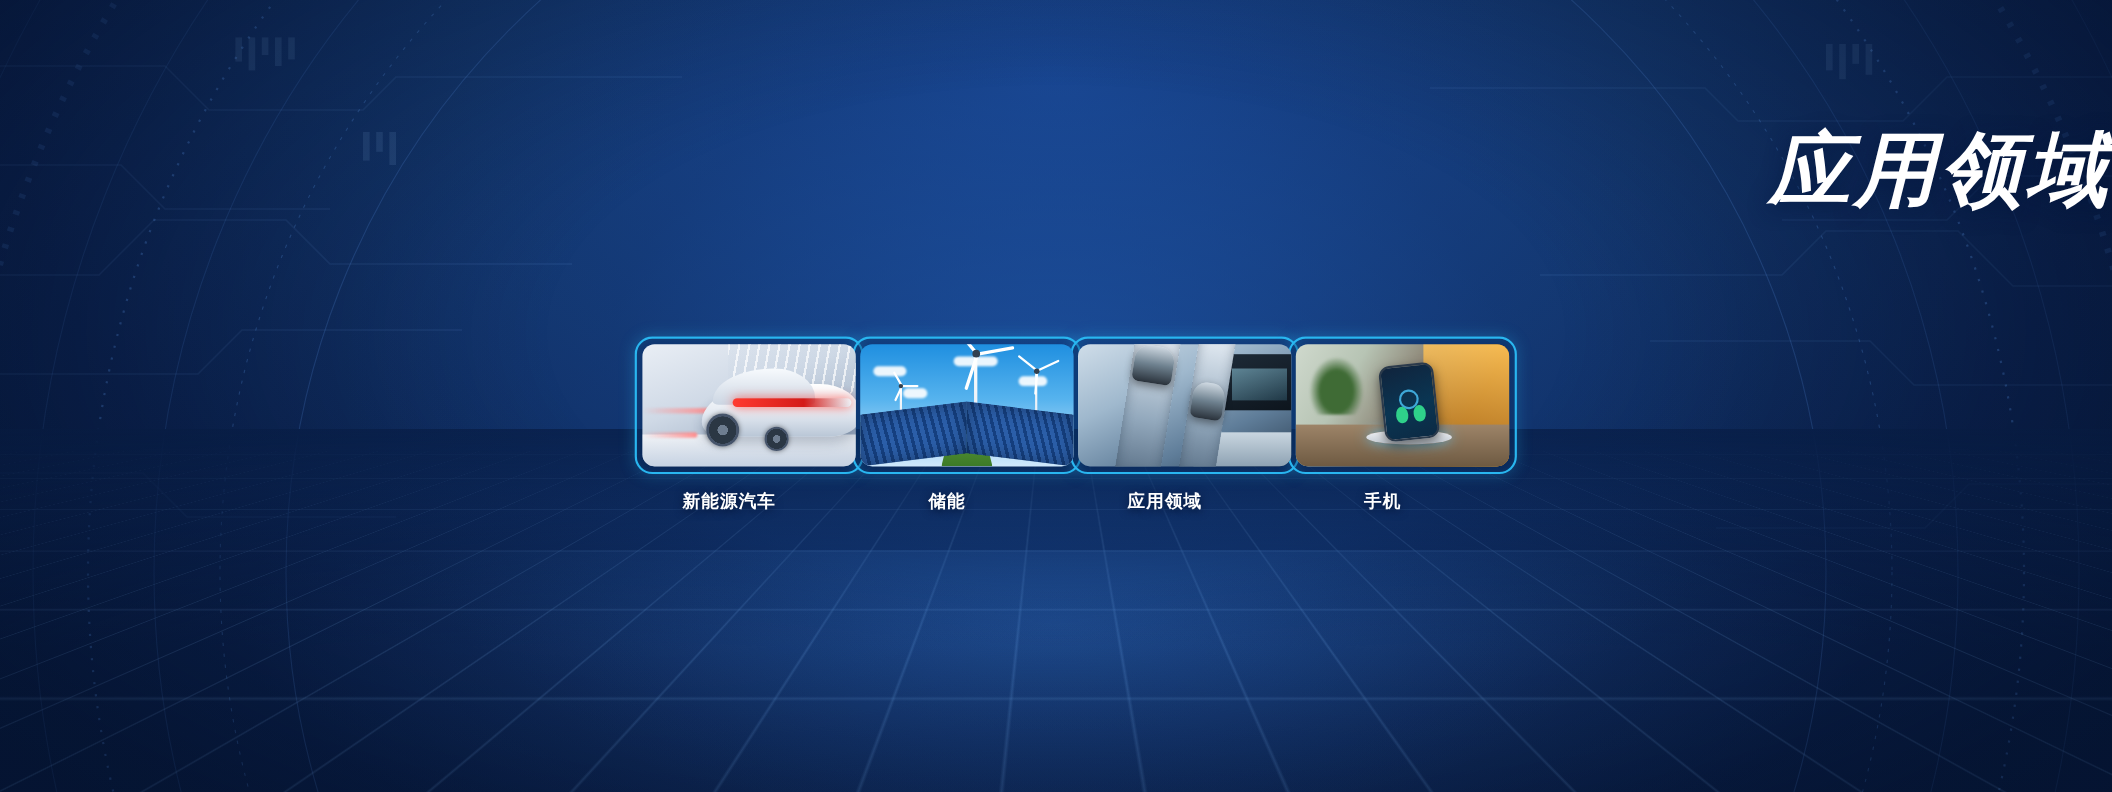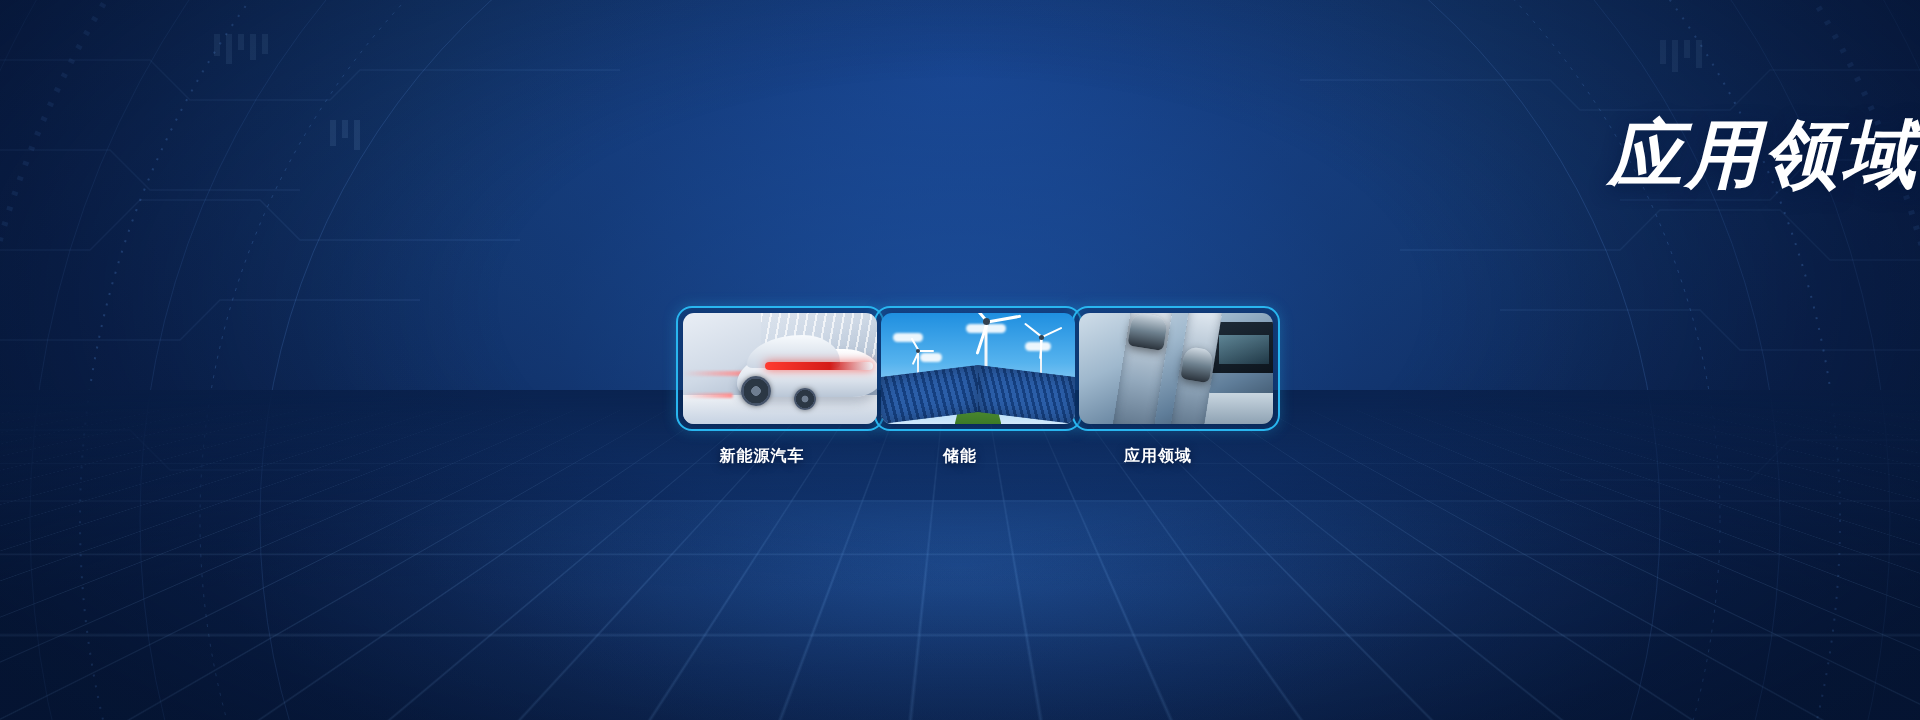--- a/index.html
+++ b/index.html
@@ -459,15 +459,34 @@
               </div>
             <div class="shaft s2">
                 <div class="cab c2"></div>
               </div>
           </div>
         </div>
       </div>
       <div class="card-label">应用领域</div>
     </div>
 
+    <div class="card">
+      <div class="card-frame">
+        <div class="card-img phone-bg">
+          <div class="ill">
+            <div class="room-warm"></div>
+            <div class="plant"></div>
+            <div class="desk"></div>
+            <div class="pad"></div>
+            <div class="stand"></div>
+            <div class="phone">
+              <div class="ring"></div>
+              <div class="bud b1"></div>
+              <div class="bud b2"></div>
+            </div>
+          </div>
+        </div>
+      </div>
+      <div class="card-label">手机</div>
+    </div>
 
   </div>
 </div>
 
 </body></html>

